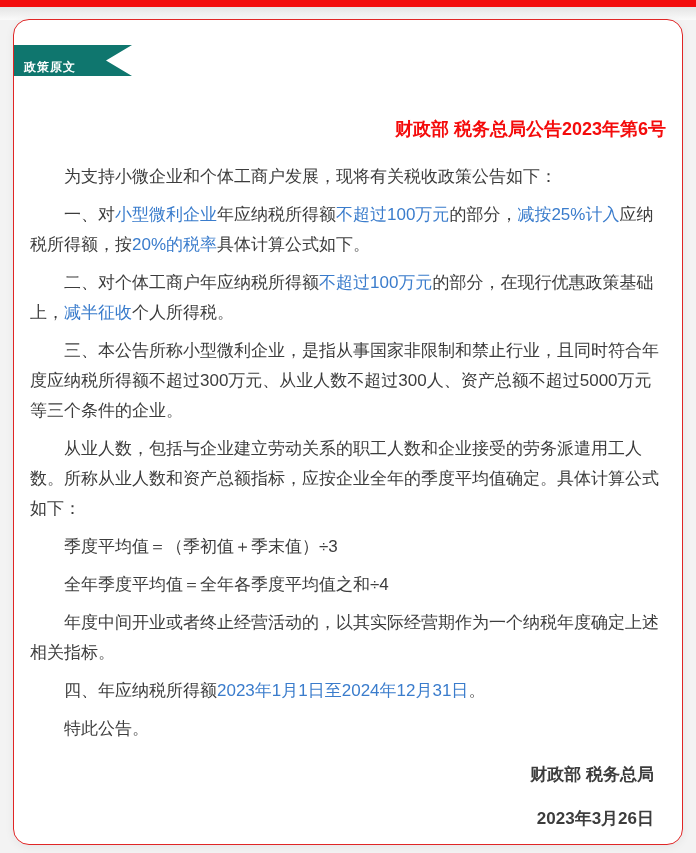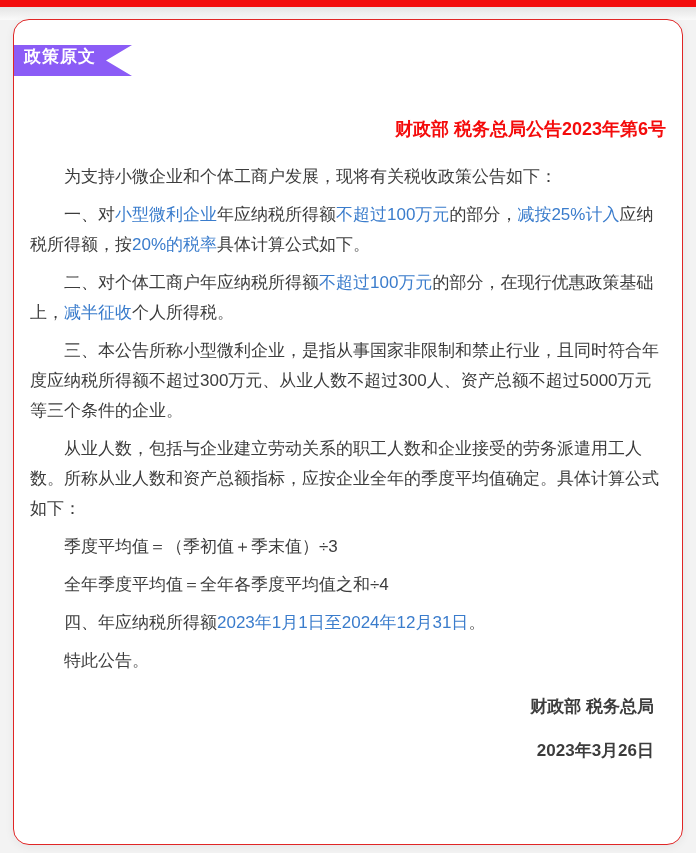--- a/index.html
+++ b/index.html
@@ -24,26 +24,26 @@
     border:1px solid #e02626;
     border-radius:16px;
     box-shadow:0 2px 10px rgba(0,0,0,0.06);
     box-sizing:border-box;
     padding:84px 16px 0 16px;
     overflow:hidden;
   }
   .ribbon{
     position:absolute;left:-6px;top:25px;
     width:124px;height:31px;
-    background:#8b5cf6;
+    background:#0f766e;
     clip-path:polygon(0 0,100% 0,calc(100% - 26px) 50%,100% 100%,0 100%);
     color:#ffffff;
-    font-size:17px;font-weight:bold;
+    font-size:12px;font-weight:bold;
     letter-spacing:1px;
-    display:flex;align-items:flex-start;
+    display:flex;align-items:flex-end;
     padding-left:16px;
     box-sizing:border-box;
   }
   .title{
     margin:0;
     text-align:center;
     font-size:18px;
     font-weight:bold;
     color:#1d1d1d;
     line-height:26px;
@@ -90,20 +90,21 @@
   <h2 class="subtitle">财政部 税务总局公告2023年第6号</h2>
 
   <div class="doc-body" id="doc-body">
       <p><span>为支持小微企业和个体工商户发展，现将有关税收政策公告如下：</span></p>
       <p><span>一、对</span><span class="hl-blue">小型微利企业</span><span>年应纳税所得额</span><span class="hl-blue">不超过100万元</span><span>的部分，</span><span class="hl-blue">减按25%计入</span><span>应纳税所得额，按</span><span class="hl-blue">20%的税率</span><span>具体计算公式如下。</span></p>
       <p><span>二、对个体工商户年应纳税所得额</span><span class="hl-blue">不超过100万元</span><span>的部分，在现行优惠政策基础上，</span><span class="hl-blue">减半征收</span><span>个人所得税。</span></p>
       <p><span>三、本公告所称小型微利企业，是指从事国家非限制和禁止行业，且同时符合年度应纳税所得额不超过300万元、从业人数不超过300人、资产总额不超过5000万元等三个条件的企业。</span></p>
       <p><span>从业人数，包括与企业建立劳动关系的职工人数和企业接受的劳务派遣用工人数。所称从业人数和资产总额指标，应按企业全年的季度平均值确定。具体计算公式如下：</span></p>
       <p><span>季度平均值＝（季初值＋季末值）÷3</span></p>
       <p><span>全年季度平均值＝全年各季度平均值之和÷4</span></p>
+      <p><span>年度中间开业或者终止经营活动的，以其实际经营期作为一个纳税年度确定上述相关指标。</span></p>
       <p><span>四、年应纳税所得额</span><span class="hl-blue">2023年1月1日至2024年12月31日</span><span>。</span></p>
       <p><span>特此公告。</span></p>
     </div>
 
   <div class="signature">
     <p>财政部 税务总局</p>
     <p>2023年3月26日</p>
   </div>
 </div>
 

